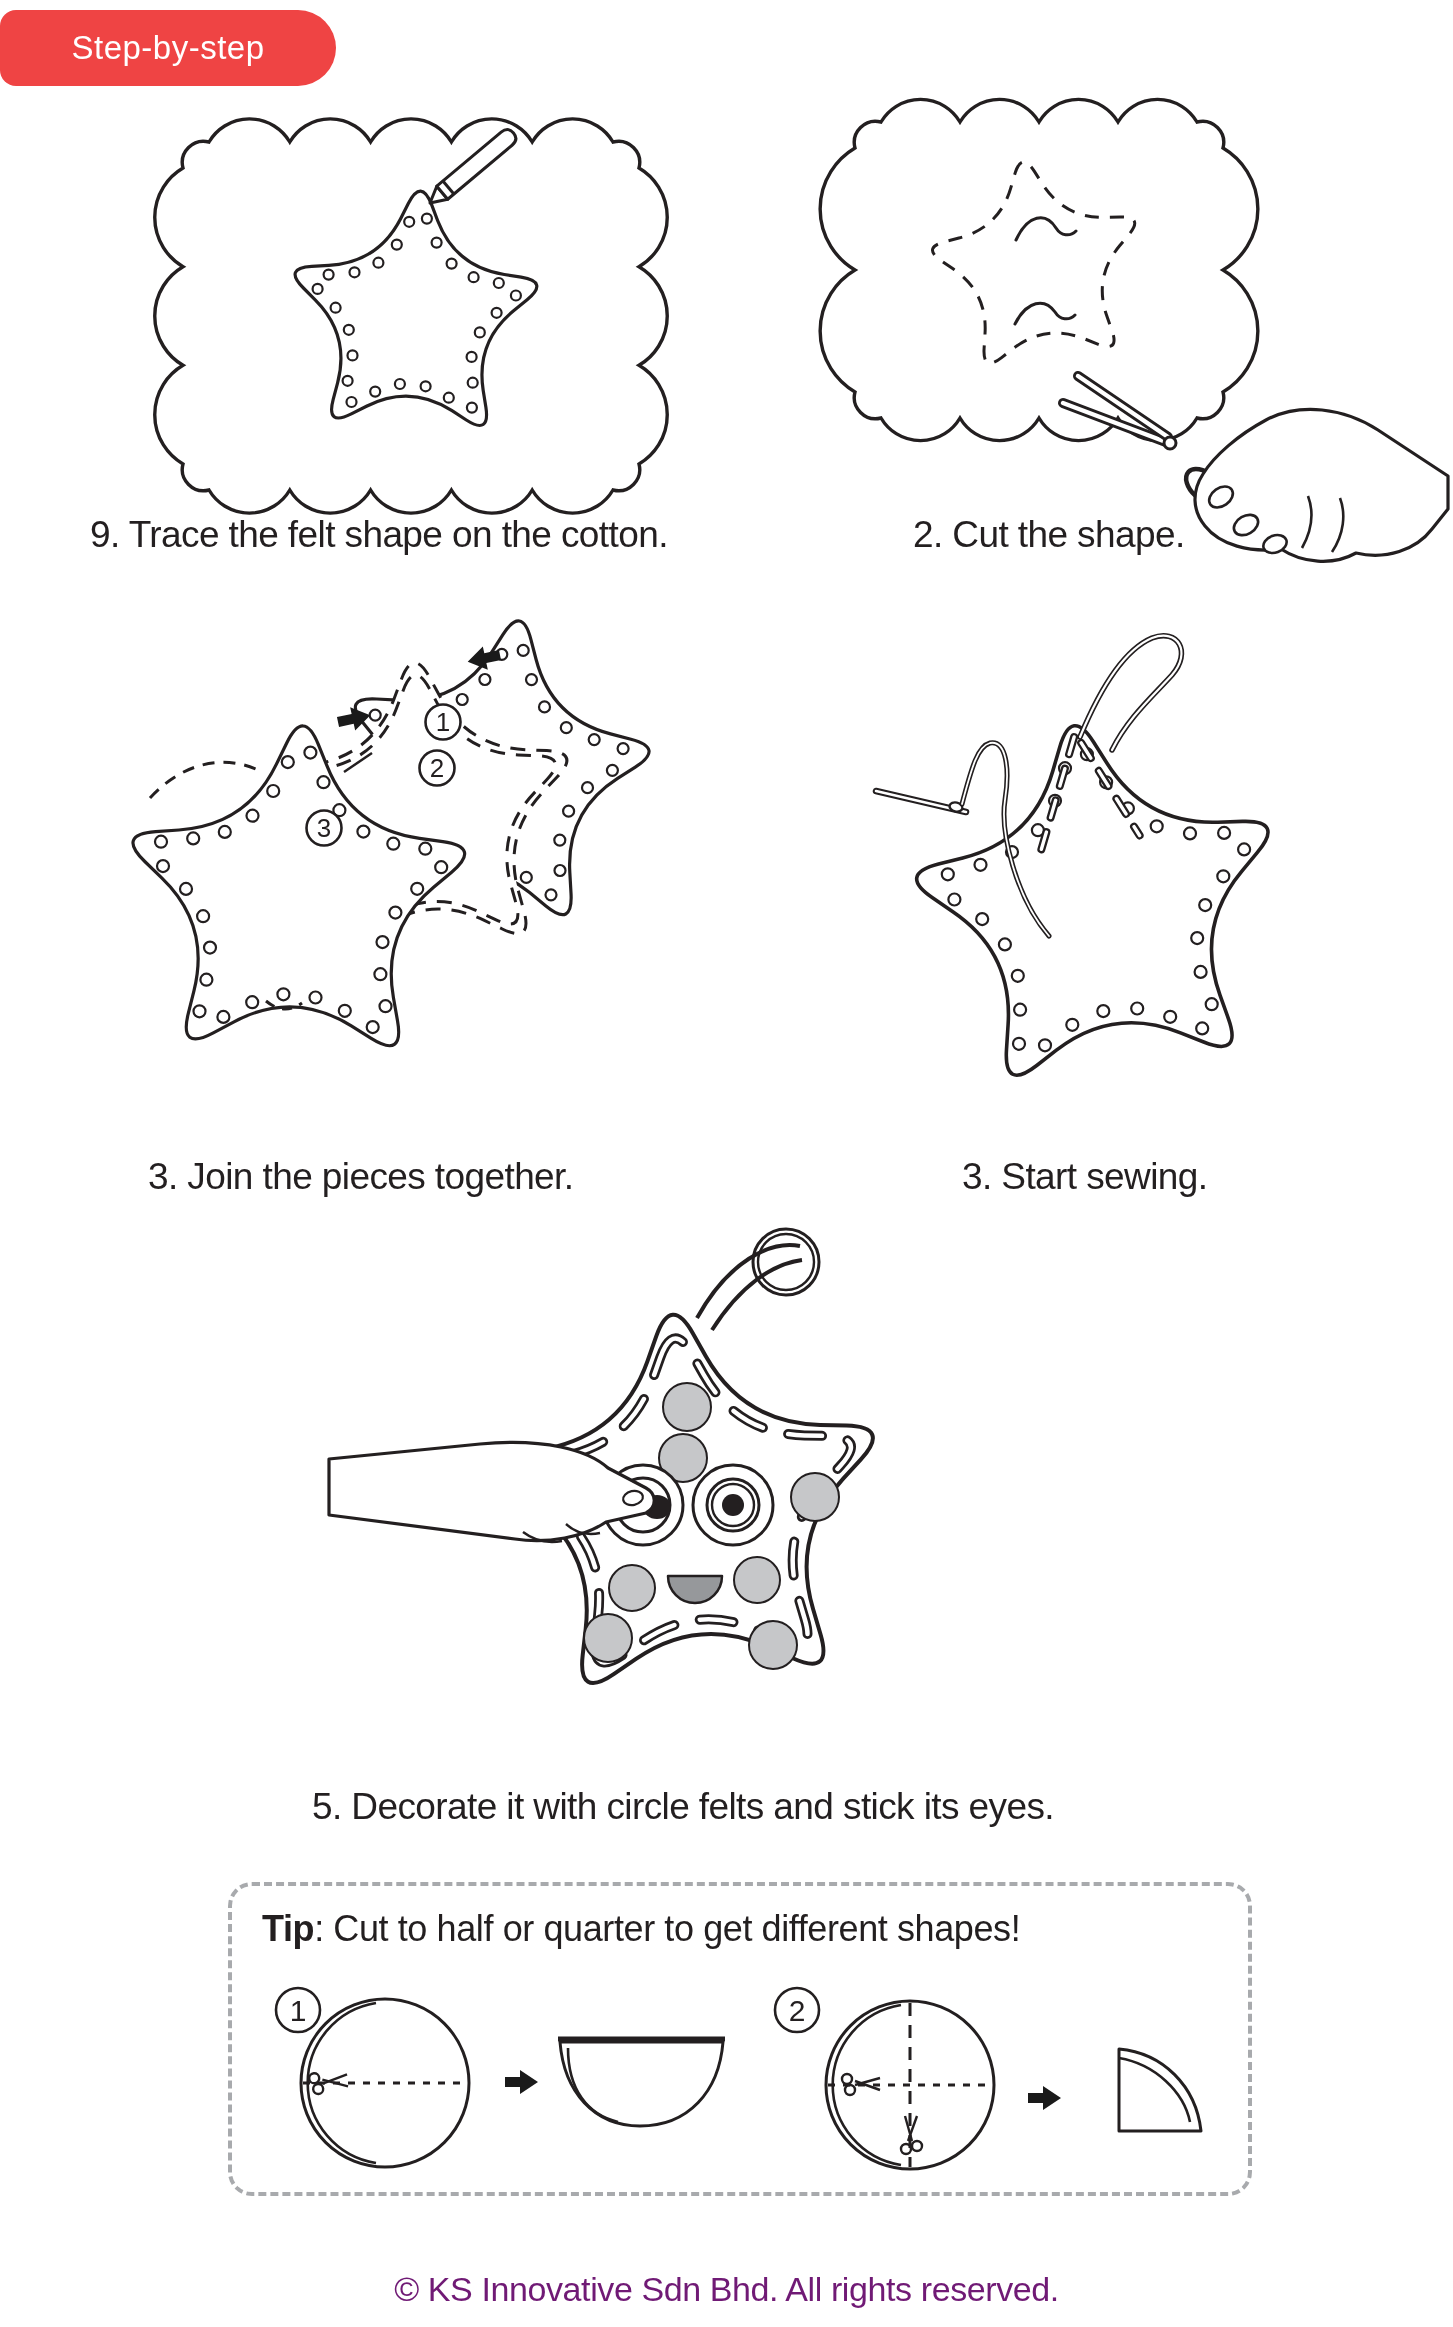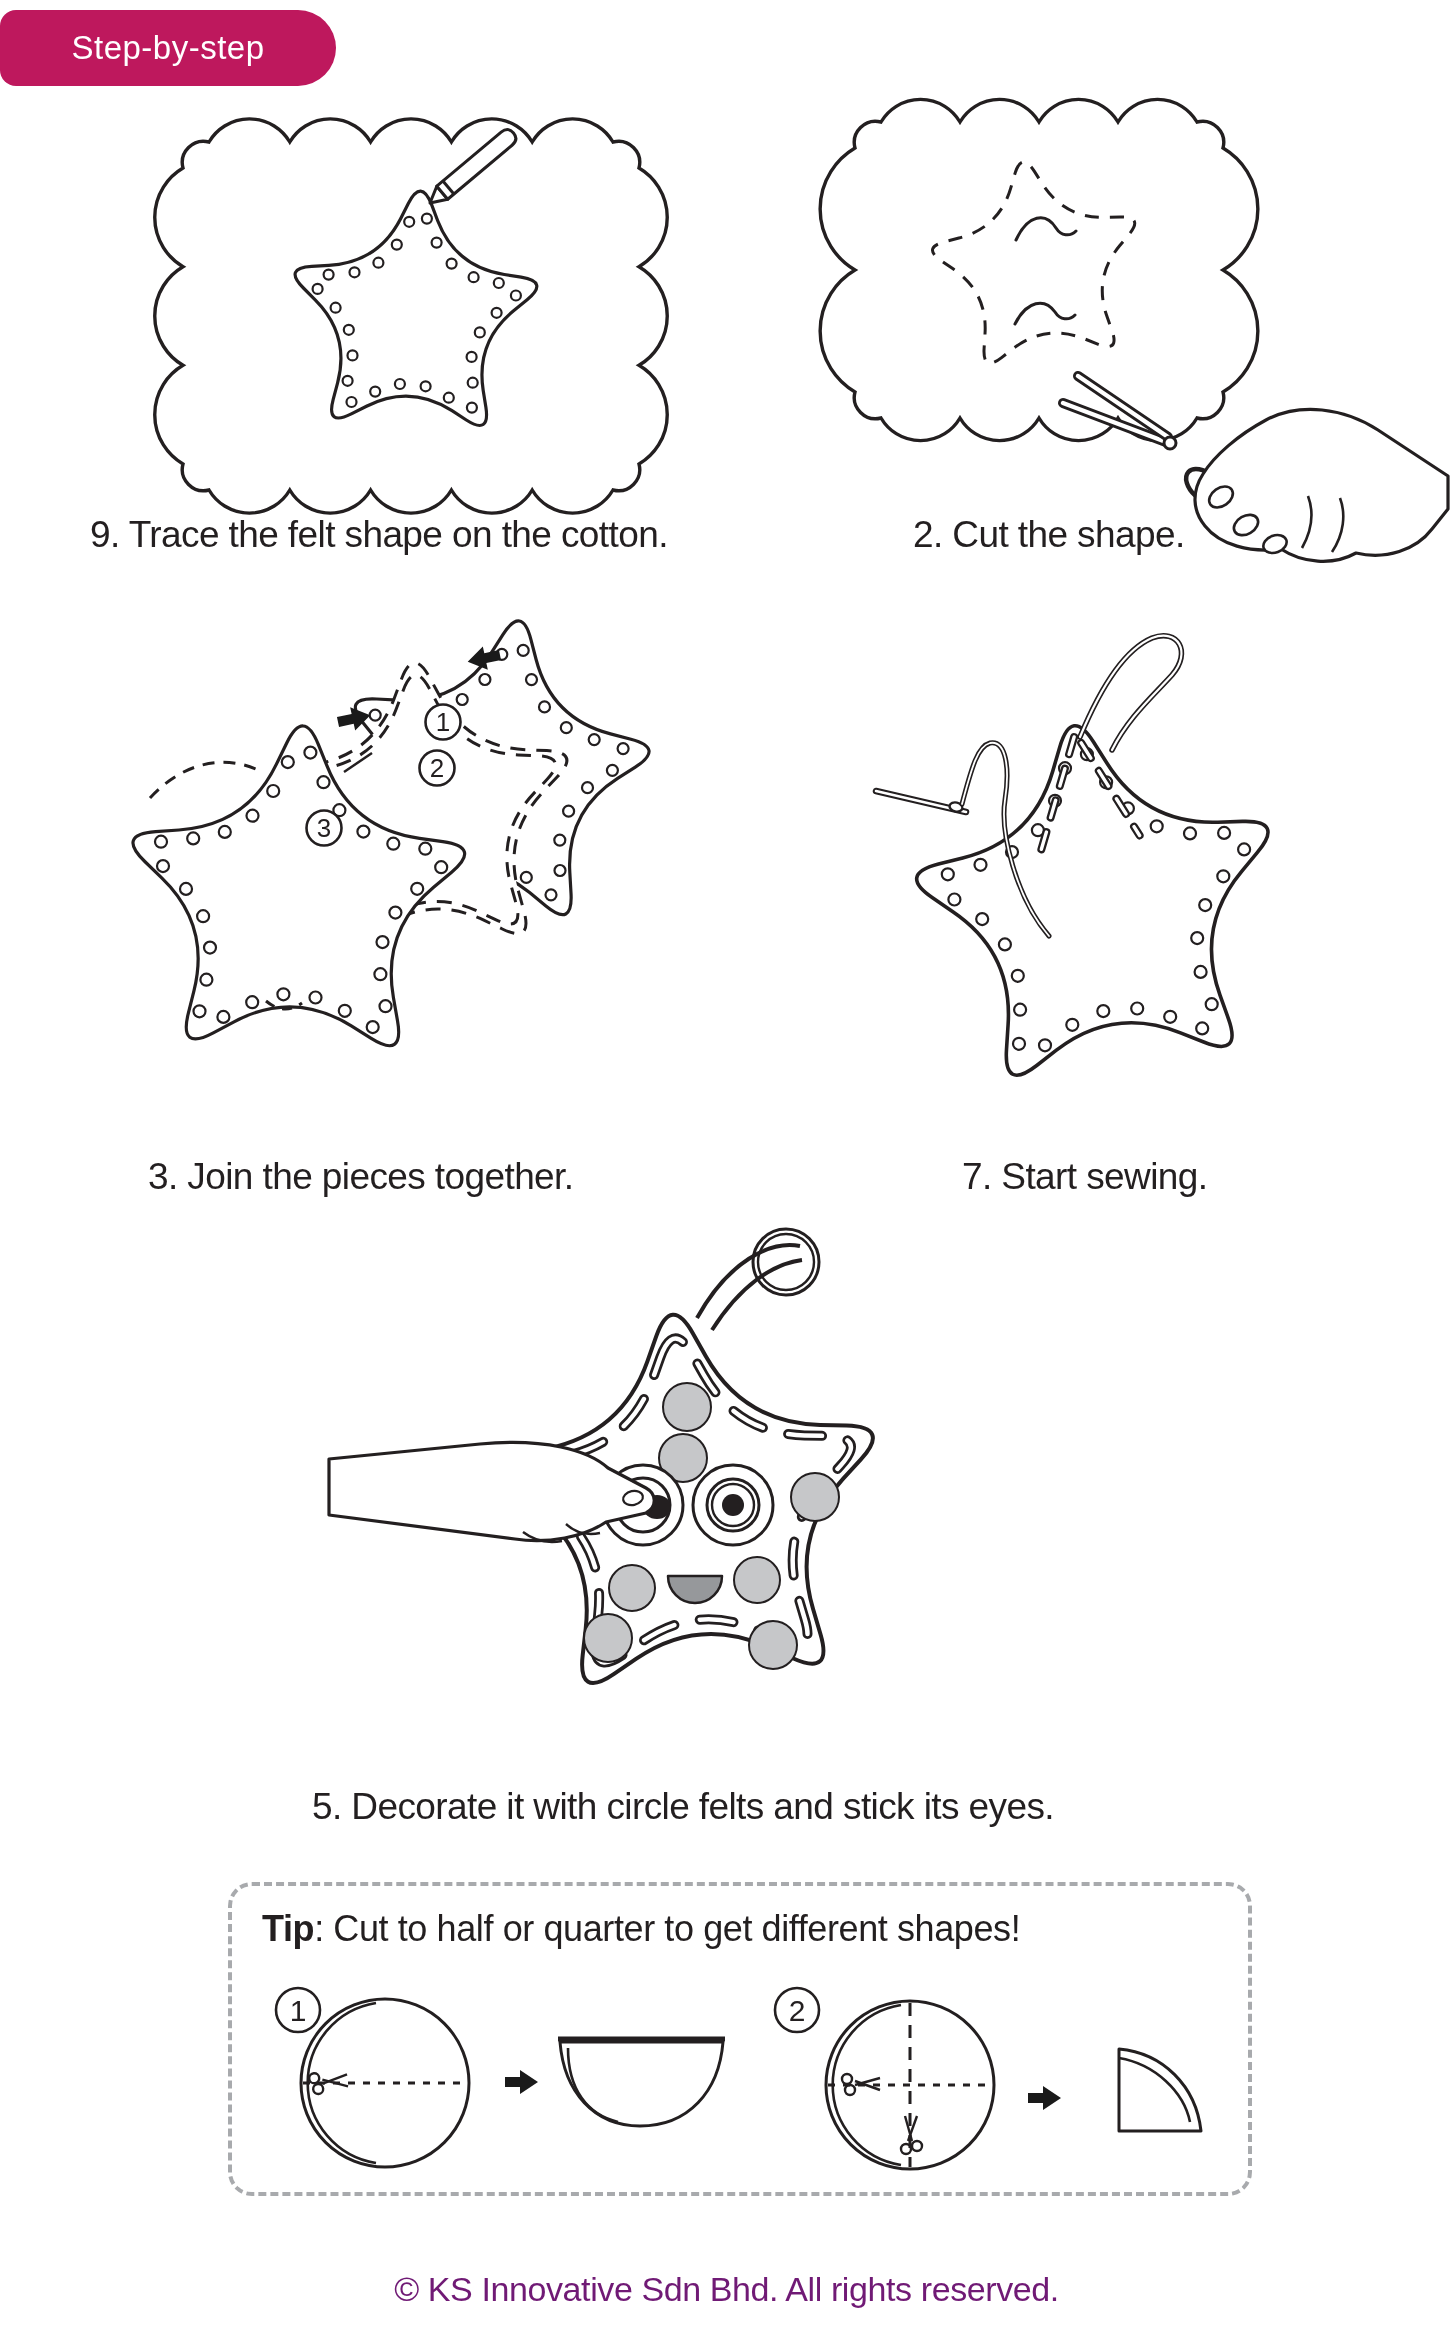--- a/index.html
+++ b/index.html
@@ -1,19 +1,19 @@
 <!DOCTYPE html>
 <html><head>
 <meta charset="utf-8">
 <style>
   html,body{margin:0;padding:0;background:#fff;}
   .page{position:relative;width:1453px;height:2327px;background:#ffffff;
         font-family:"Liberation Sans",sans-serif;color:#231f20;overflow:hidden;}
   #art{position:absolute;left:0;top:0;z-index:1;}
-  .tab{position:absolute;left:0;top:10px;width:336px;height:76px;background:#be185d;color:#fff;
+  .tab{position:absolute;left:0;top:10px;width:336px;height:76px;background:#ef4444;color:#fff;
        border-radius:16px 38px 38px 16px;display:flex;align-items:center;justify-content:center;
        font-size:33px;letter-spacing:.5px;z-index:2;}
   .caption{position:absolute;font-size:37px;letter-spacing:-.6px;white-space:nowrap;z-index:2;}
   .tipbox{position:absolute;left:228px;top:1882px;width:1024px;height:314px;border:4px dashed #a8aaad;
           border-radius:24px;box-sizing:border-box;z-index:2;text-align:center;}
   .tiptext{position:absolute;left:30px;top:22px;font-size:36px;letter-spacing:-.4px;white-space:nowrap;}
   .tiptext b{font-weight:bold;}
   .footer{position:absolute;top:2270px;left:0;width:100%;text-align:center;font-size:34px;
           color:#701a75;letter-spacing:-.4px;z-index:2;}
   svg text{font-family:"Liberation Sans",sans-serif;fill:#231f20;}
@@ -306,21 +306,21 @@
         </g>
         <path d="M0,-5 L15,-5 L15,-12 L33,0 L15,12 L15,5 L0,5 Z" fill="#1a1a1a" transform="translate(1028,2098) rotate(0)"></path>
       </g>
   </svg>
 
   <div class="tab">Step-by-step</div>
 
   <div class="caption" style="left:90px;top:514px">9. Trace the felt shape on the cotton.</div>
   <div class="caption" style="left:913px;top:514px">2. Cut the shape.</div>
   <div class="caption" style="left:148px;top:1156px">3. Join the pieces together.</div>
-  <div class="caption" style="left:962px;top:1156px">7. Start sewing.</div>
+  <div class="caption" style="left:962px;top:1156px">3. Start sewing.</div>
   <div class="caption" style="left:312px;top:1786px">5. Decorate it with circle felts and stick its eyes.</div>
 
   <div class="tipbox">
     <div class="tiptext">
       <b>Tip</b><span>: Cut to half or quarter to get different shapes!</span>
     </div>
   </div>
 
   <div class="footer">© KS Innovative Sdn Bhd.  All rights reserved.</div>
 </div>

